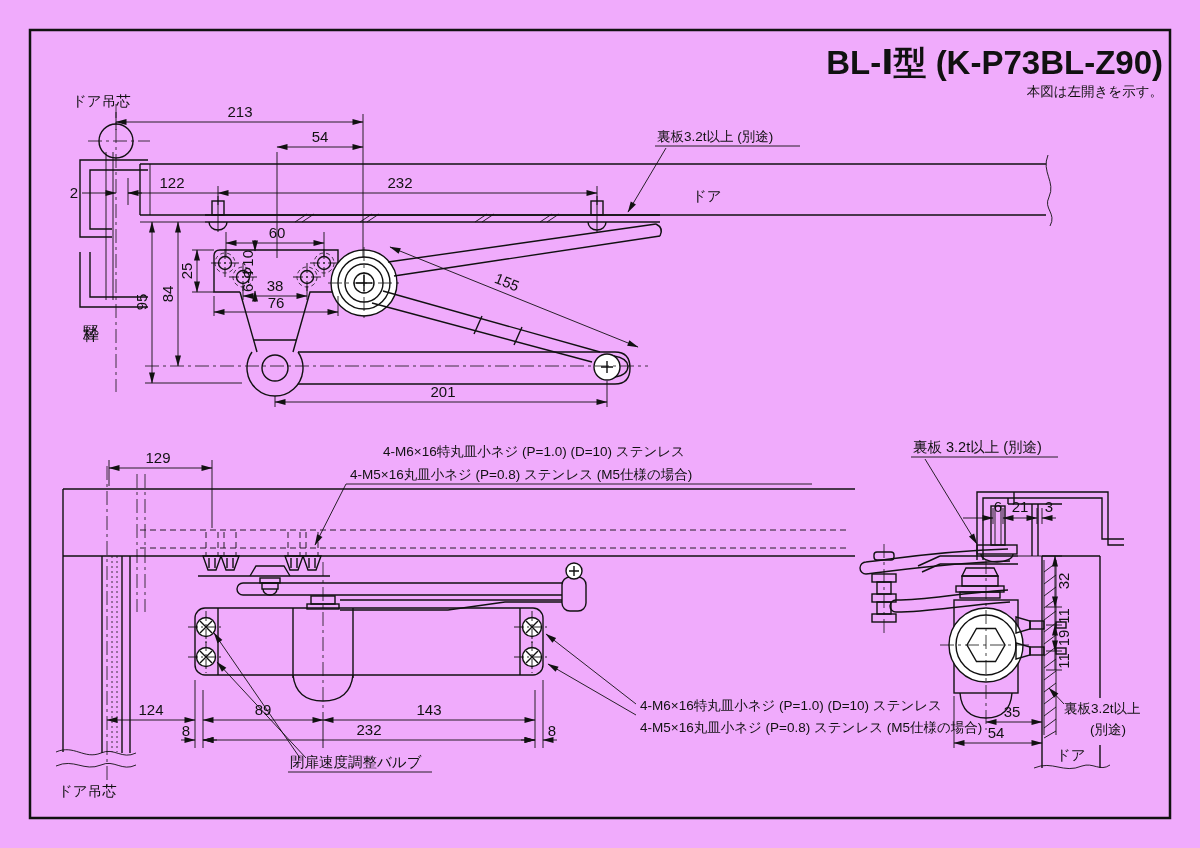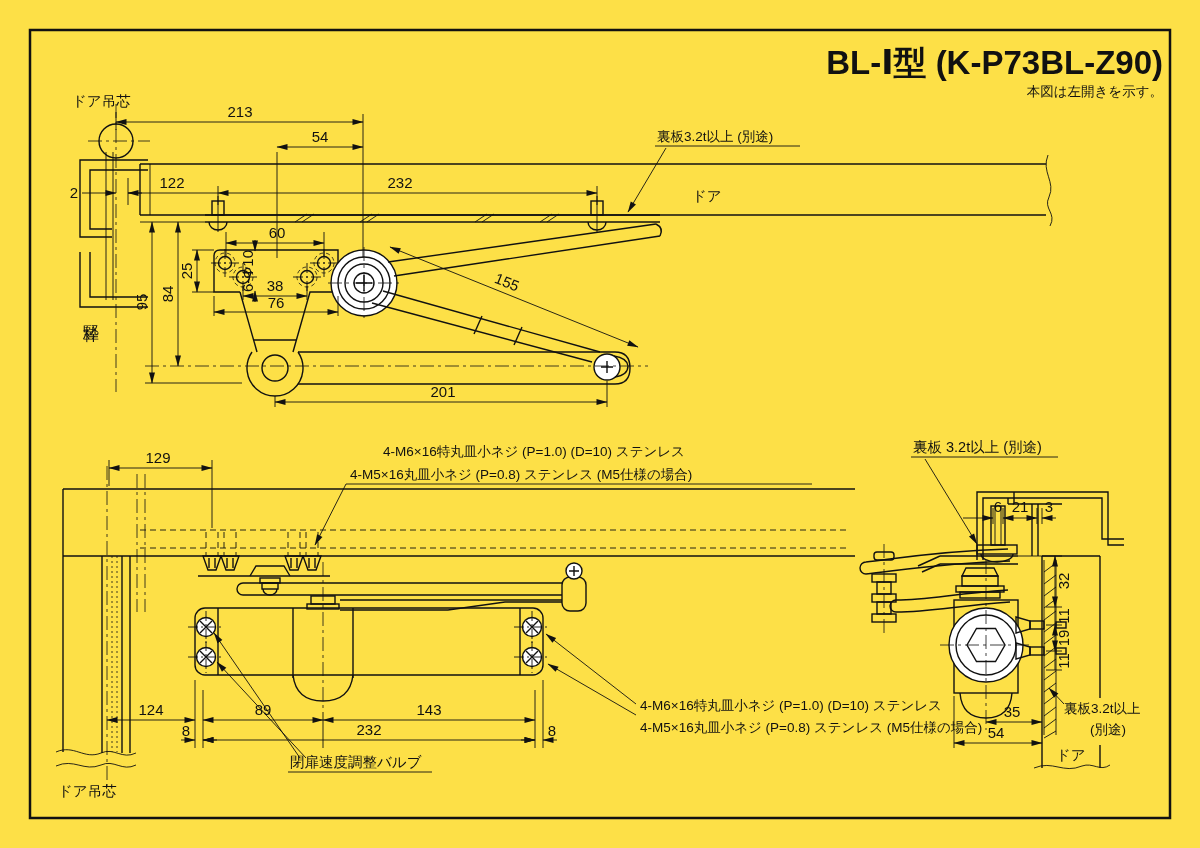--- a/index.html
+++ b/index.html
@@ -1,16 +1,16 @@
 <!DOCTYPE html>
 <html><head>
 <meta charset="utf-8">
 <style>
   html,body{margin:0;padding:0;background:#e8e8e8;}
-  #page{position:relative;width:1200px;height:848px;background:#fde047;font-family:"Liberation Sans","DejaVu Sans",sans-serif;overflow:hidden;}
+  #page{position:relative;width:1200px;height:848px;background:#f0abfc;font-family:"Liberation Sans","DejaVu Sans",sans-serif;overflow:hidden;}
   svg{position:absolute;left:0;top:0;}
   svg text{fill:#111;font-family:"Liberation Sans","DejaVu Sans",sans-serif;}
   .title{font-size:33px;font-weight:bold;}
   .note{font-size:13.5px;}
   .lbl{font-size:14.5px;}
   .dim{font-size:15px;text-anchor:middle;}
   .o{stroke:#111;stroke-width:1.4;fill:none;}
   .ow{stroke:#111;stroke-width:1.4;fill:#fff;}
   .t{stroke:#111;stroke-width:0.9;fill:none;}
   .cl{stroke:#111;stroke-width:0.8;fill:none;stroke-dasharray:14 4 3 4;}

